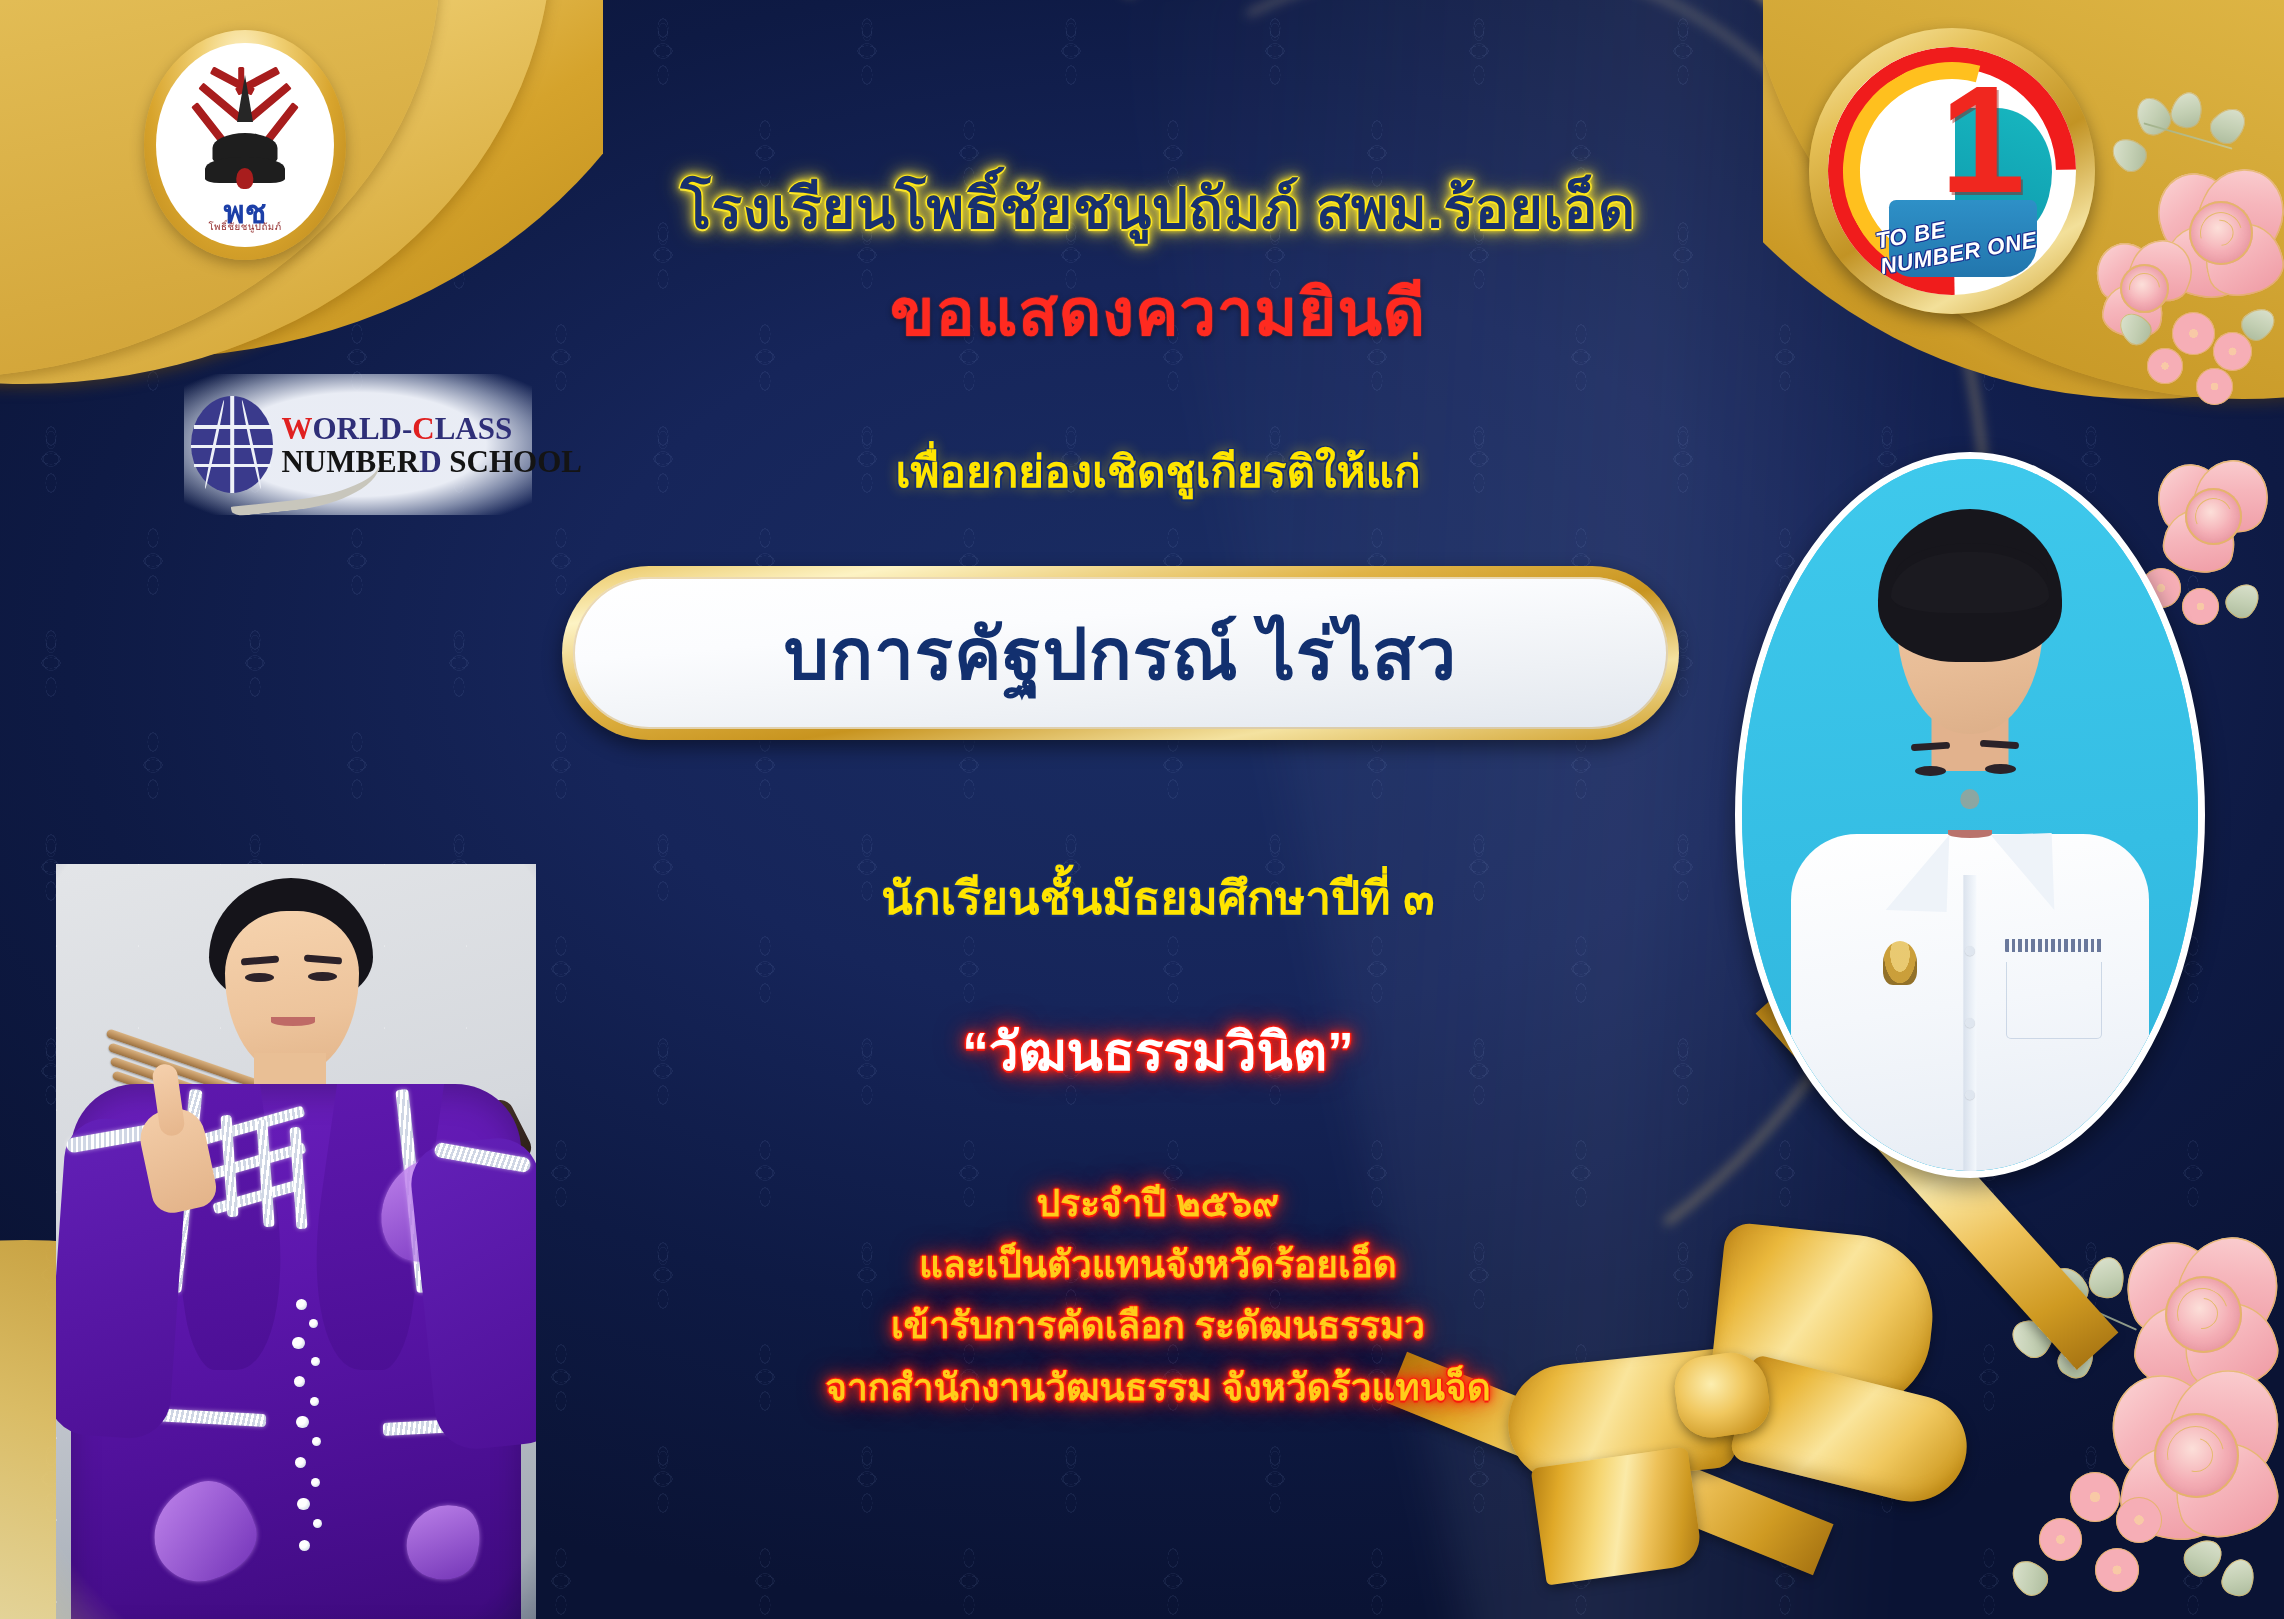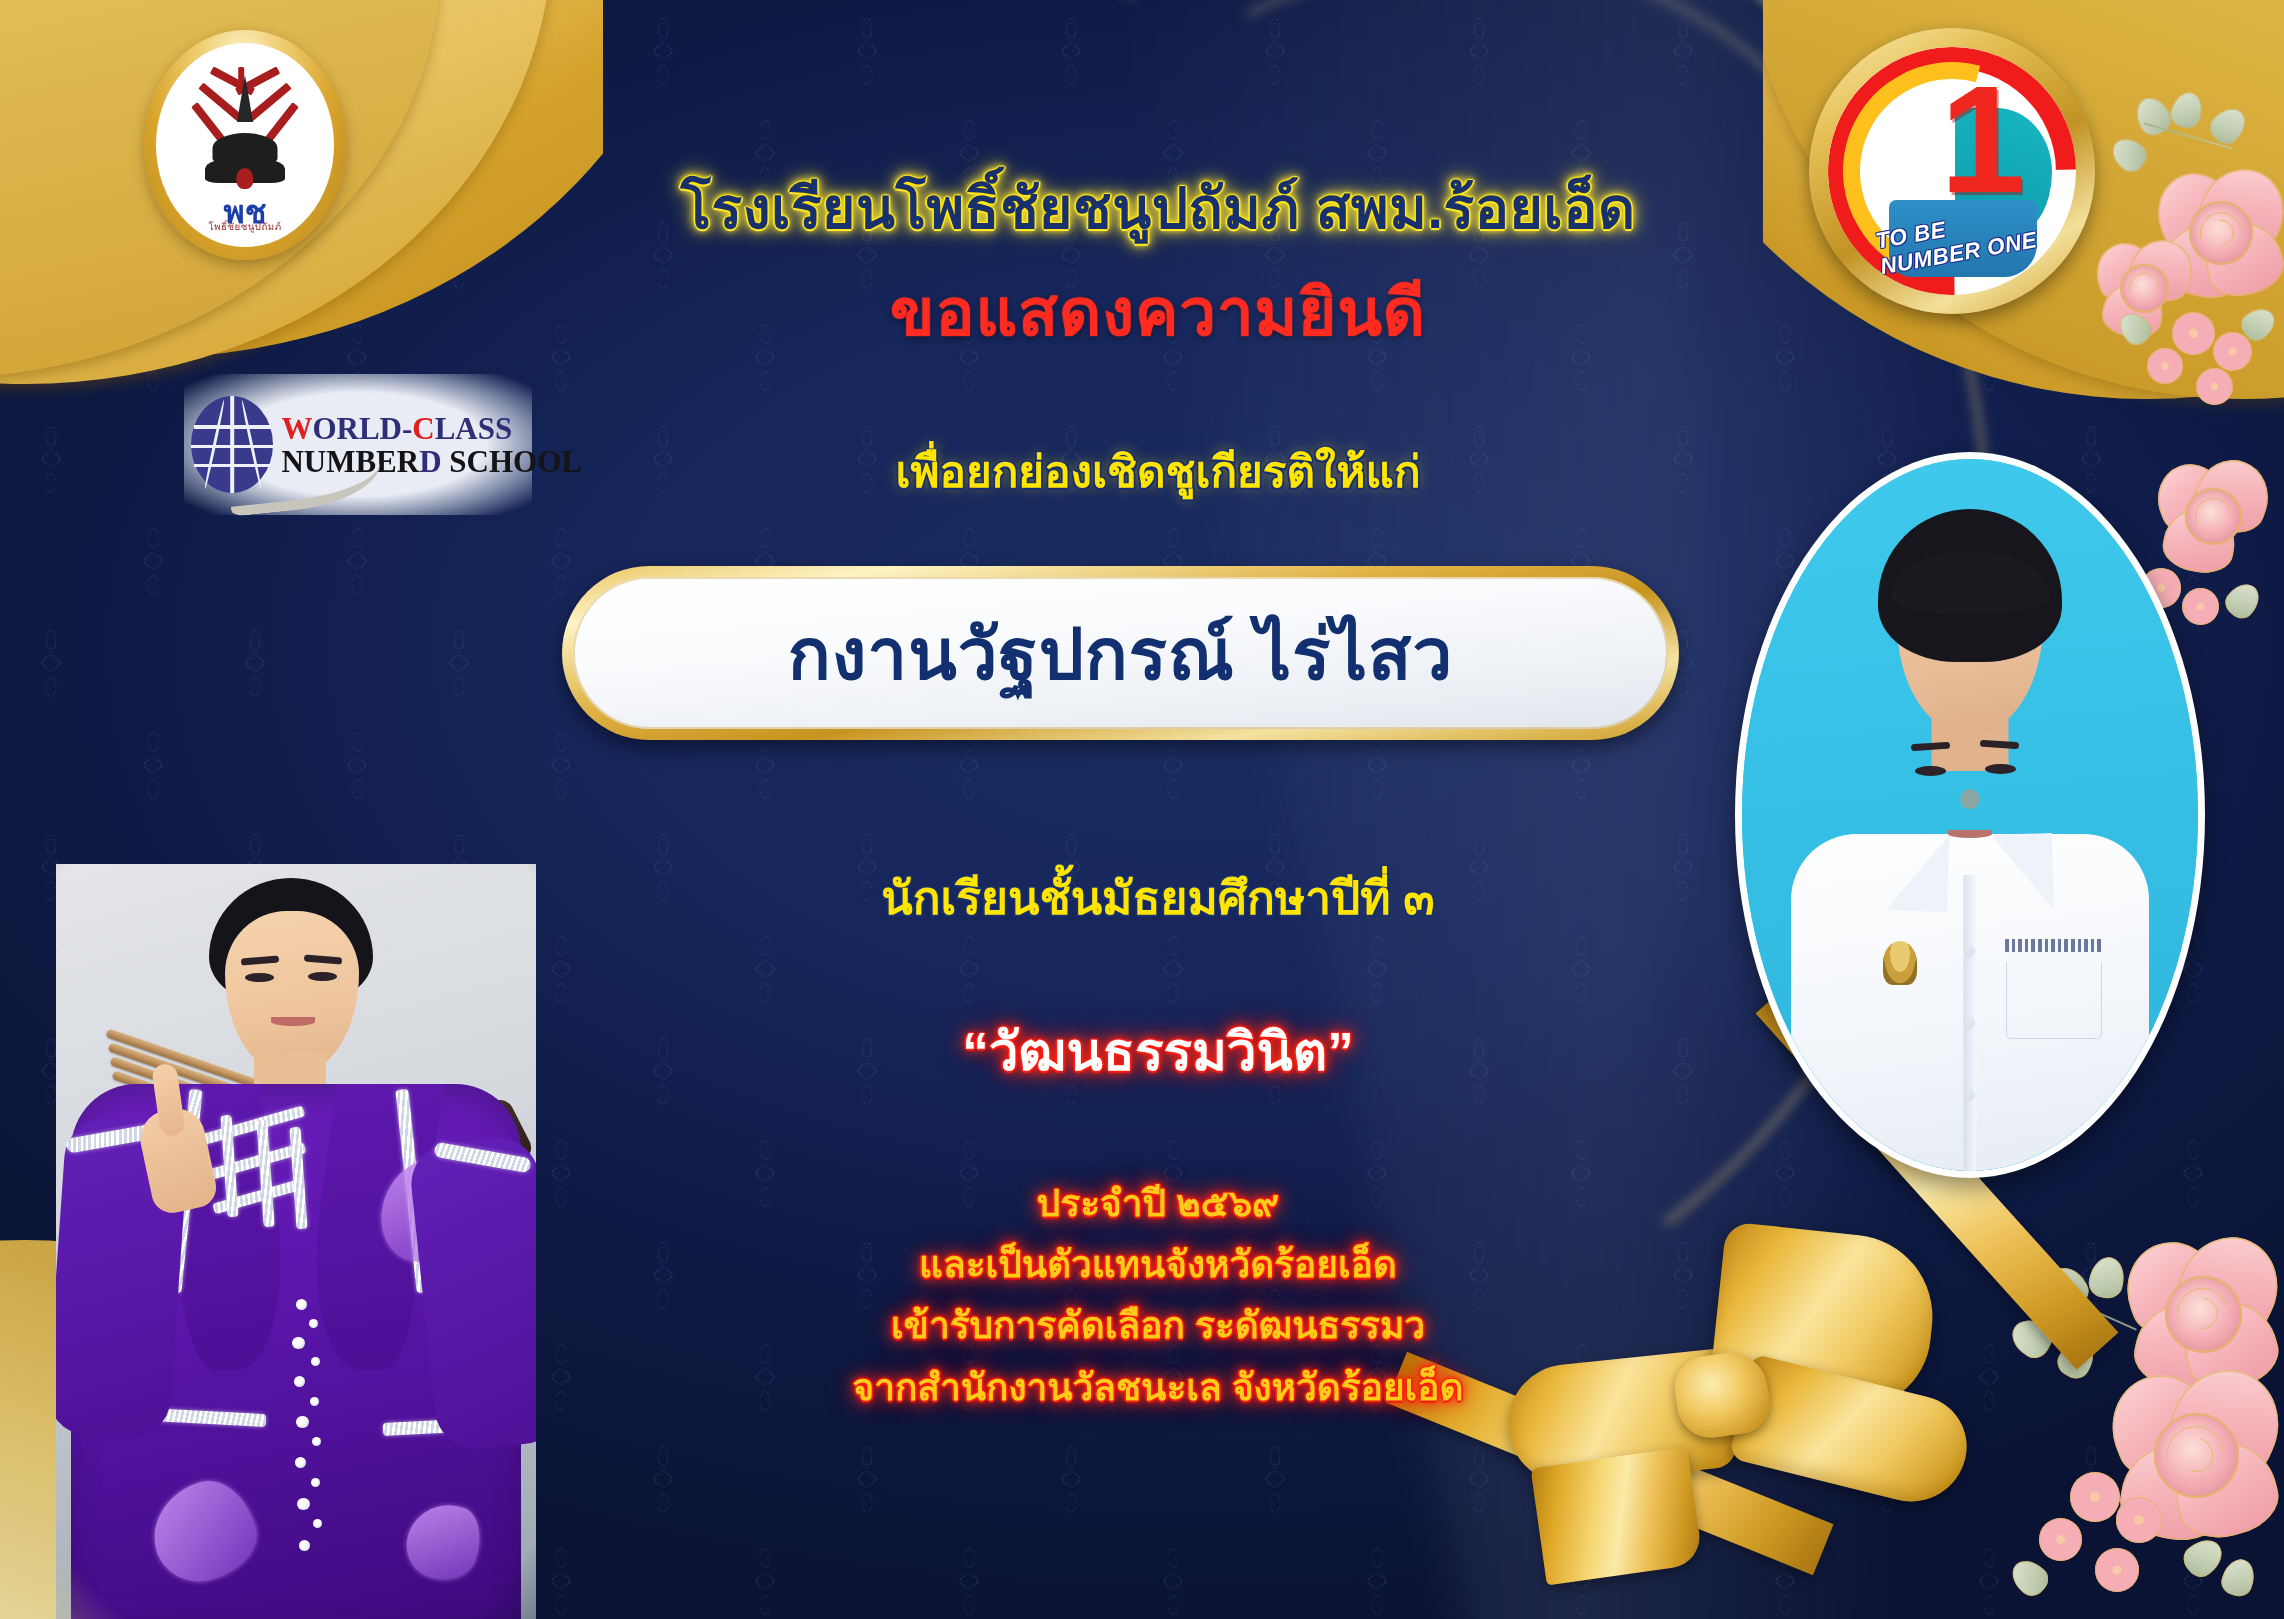--- a/index.html
+++ b/index.html
@@ -755,25 +755,25 @@
     <div id="ps-nose" style="top:330px;"></div>
     <div id="ps-mouth" style="top:371px;"></div>
   </div>
 
   <div class="line" id="t-school">โรงเรียนโพธิ์ชัยชนูปถัมภ์ สพม.ร้อยเอ็ด</div>
   <div class="line" id="t-congrats">ขอแสดงความยินดี</div>
   <div class="line" id="t-honor">เพื่อยกย่องเชิดชูเกียรติให้แก่</div>
 
   <div id="nameplate">
     <div id="nameplate-inner">
-      <span id="t-name">กงานวัฐปกรณ์  ไร่ไสว</span>
+      <span id="t-name">บการคัฐปกรณ์  ไร่ไสว</span>
     </div>
   </div>
 
   <div class="line" id="t-grade">นักเรียนชั้นมัธยมศึกษาปีที่ ๓</div>
   <div class="line glow-white" id="t-quote">“วัฒนธรรมวินิต”</div>
   <div class="line glow-gold" id="t-year">ประจำปี ๒๕๖๙</div>
   <div class="line glow-gold" id="t-rep">และเป็นตัวแทนจังหวัดร้อยเอ็ด</div>
   <div class="line glow-gold" id="t-select">เข้ารับการคัดเลือก ระดัฒนธรรมว</div>
-  <div class="line glow-gold" id="t-office">จากสำนักงานวัลชนะเล จังหวัดร้อยเอ็ด</div>
+  <div class="line glow-gold" id="t-office">จากสำนักงานวัฒนธรรม จังหวัดร้วแทนจ็ด</div>
 
 </div>
 
 
 </body></html>

